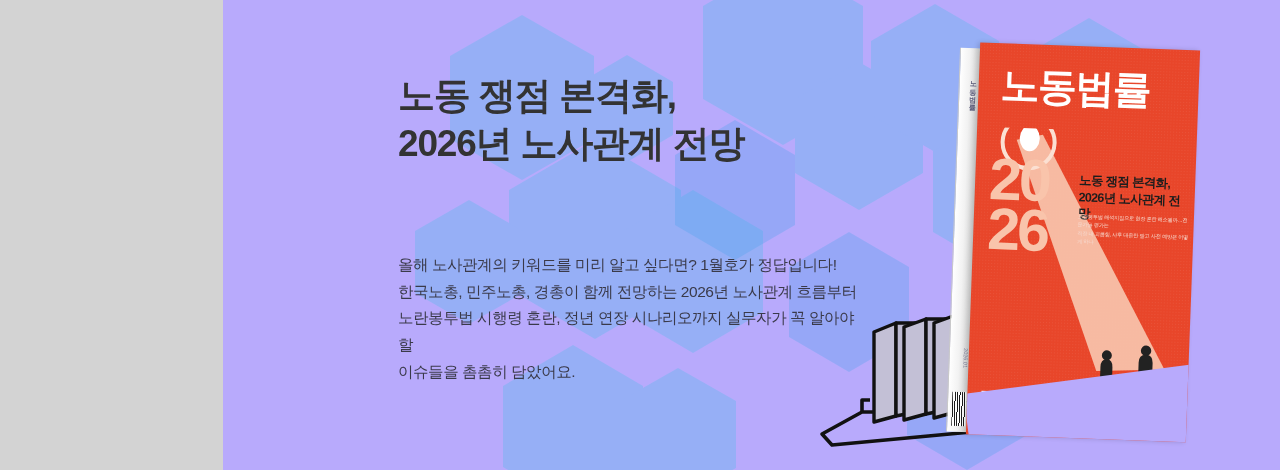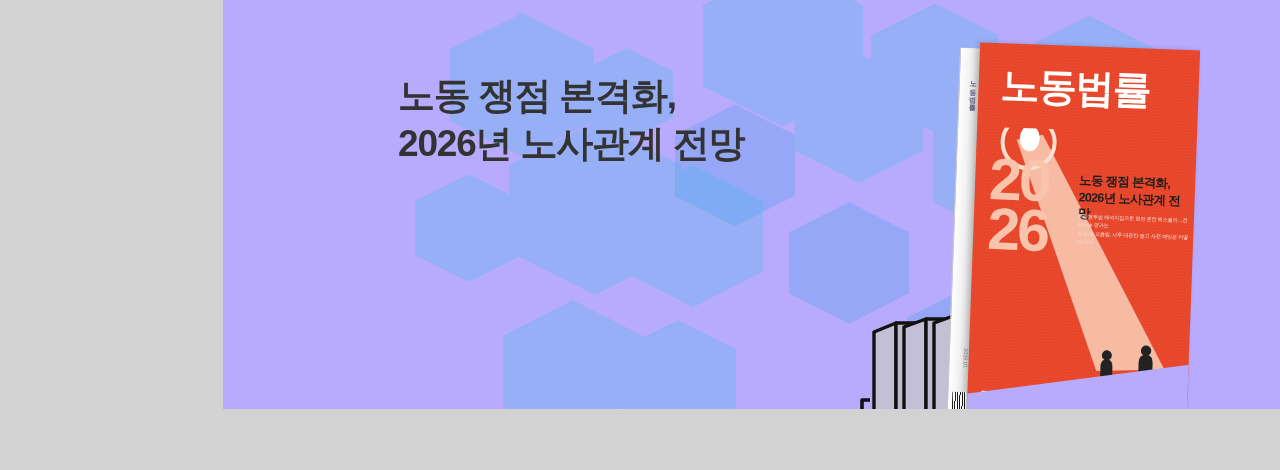--- a/index.html
+++ b/index.html
@@ -8,21 +8,21 @@
     width:1280px;height:470px;overflow:hidden;
     font-family:"Liberation Sans","DejaVu Sans",sans-serif;
     background:#d2d2d2;
   }
   .banner{position:relative;width:1280px;height:470px;overflow:hidden;background:#d2d2d2;}
 
   
   .gutter{position:absolute;left:0;top:0;width:223px;height:470px;background:#d3d3d3;}
 
   
-  .stage{position:absolute;left:223px;top:0;width:1057px;height:409px;background:#b8aafc;overflow:hidden;}
+  .stage{position:absolute;left:223px;top:0;width:1057px;height:470px;background:#b8aafc;overflow:hidden;}
 
   
   .hexlayer{position:absolute;inset:0;pointer-events:none;}
   .hexlayer svg{display:block;width:100%;height:100%;}
 
   
   .copy{position:absolute;left:175px;top:72px;width:470px;}
   .headline{
     margin:0;color:#333333;
     font-size:37px;line-height:1.30;font-weight:bold;
@@ -140,20 +140,24 @@
           <polygon points="626,232 686,267 686,337 626,372 566,337 566,267"></polygon>
           <polygon points="744,330 804,365 804,435 744,470 684,435 684,365"></polygon>
         </g>
       </svg>
     </div>
 
     <div class="copy">
       <h1 class="headline">노동 쟁점 본격화,
 2026년 노사관계 전망</h1>
     </div>
+    <p class="subcopy">올해 노사관계의 키워드를 미리 알고 싶다면? 1월호가 정답입니다!
+한국노총, 민주노총, 경총이 함께 전망하는 2026년 노사관계 흐름부터
+노란봉투법 시행령 혼란, 정년 연장 시나리오까지 실무자가 꼭 알아야 할
+이슈들을 촘촘히 담았어요.</p>
 
     <div class="shelfart">
       <svg width="200" height="160" viewBox="0 0 200 160" aria-hidden="true">
         <g stroke="#111111" stroke-width="3.6" fill="none" stroke-linejoin="round">
           <path d="M4 134 L44 112 L196 112 L196 128 L14 145 Z"></path>
           <path d="M44 112 L44 100 L52 100"></path>
         </g>
         <g stroke="#111111" stroke-width="3.4" stroke-linejoin="round">
           <polygon points="56,32 78,23 78,116 56,122" fill="#c3c0d6"></polygon>
           <polygon points="78,23 98,23 98,112 78,116" fill="#bdbad1"></polygon>

